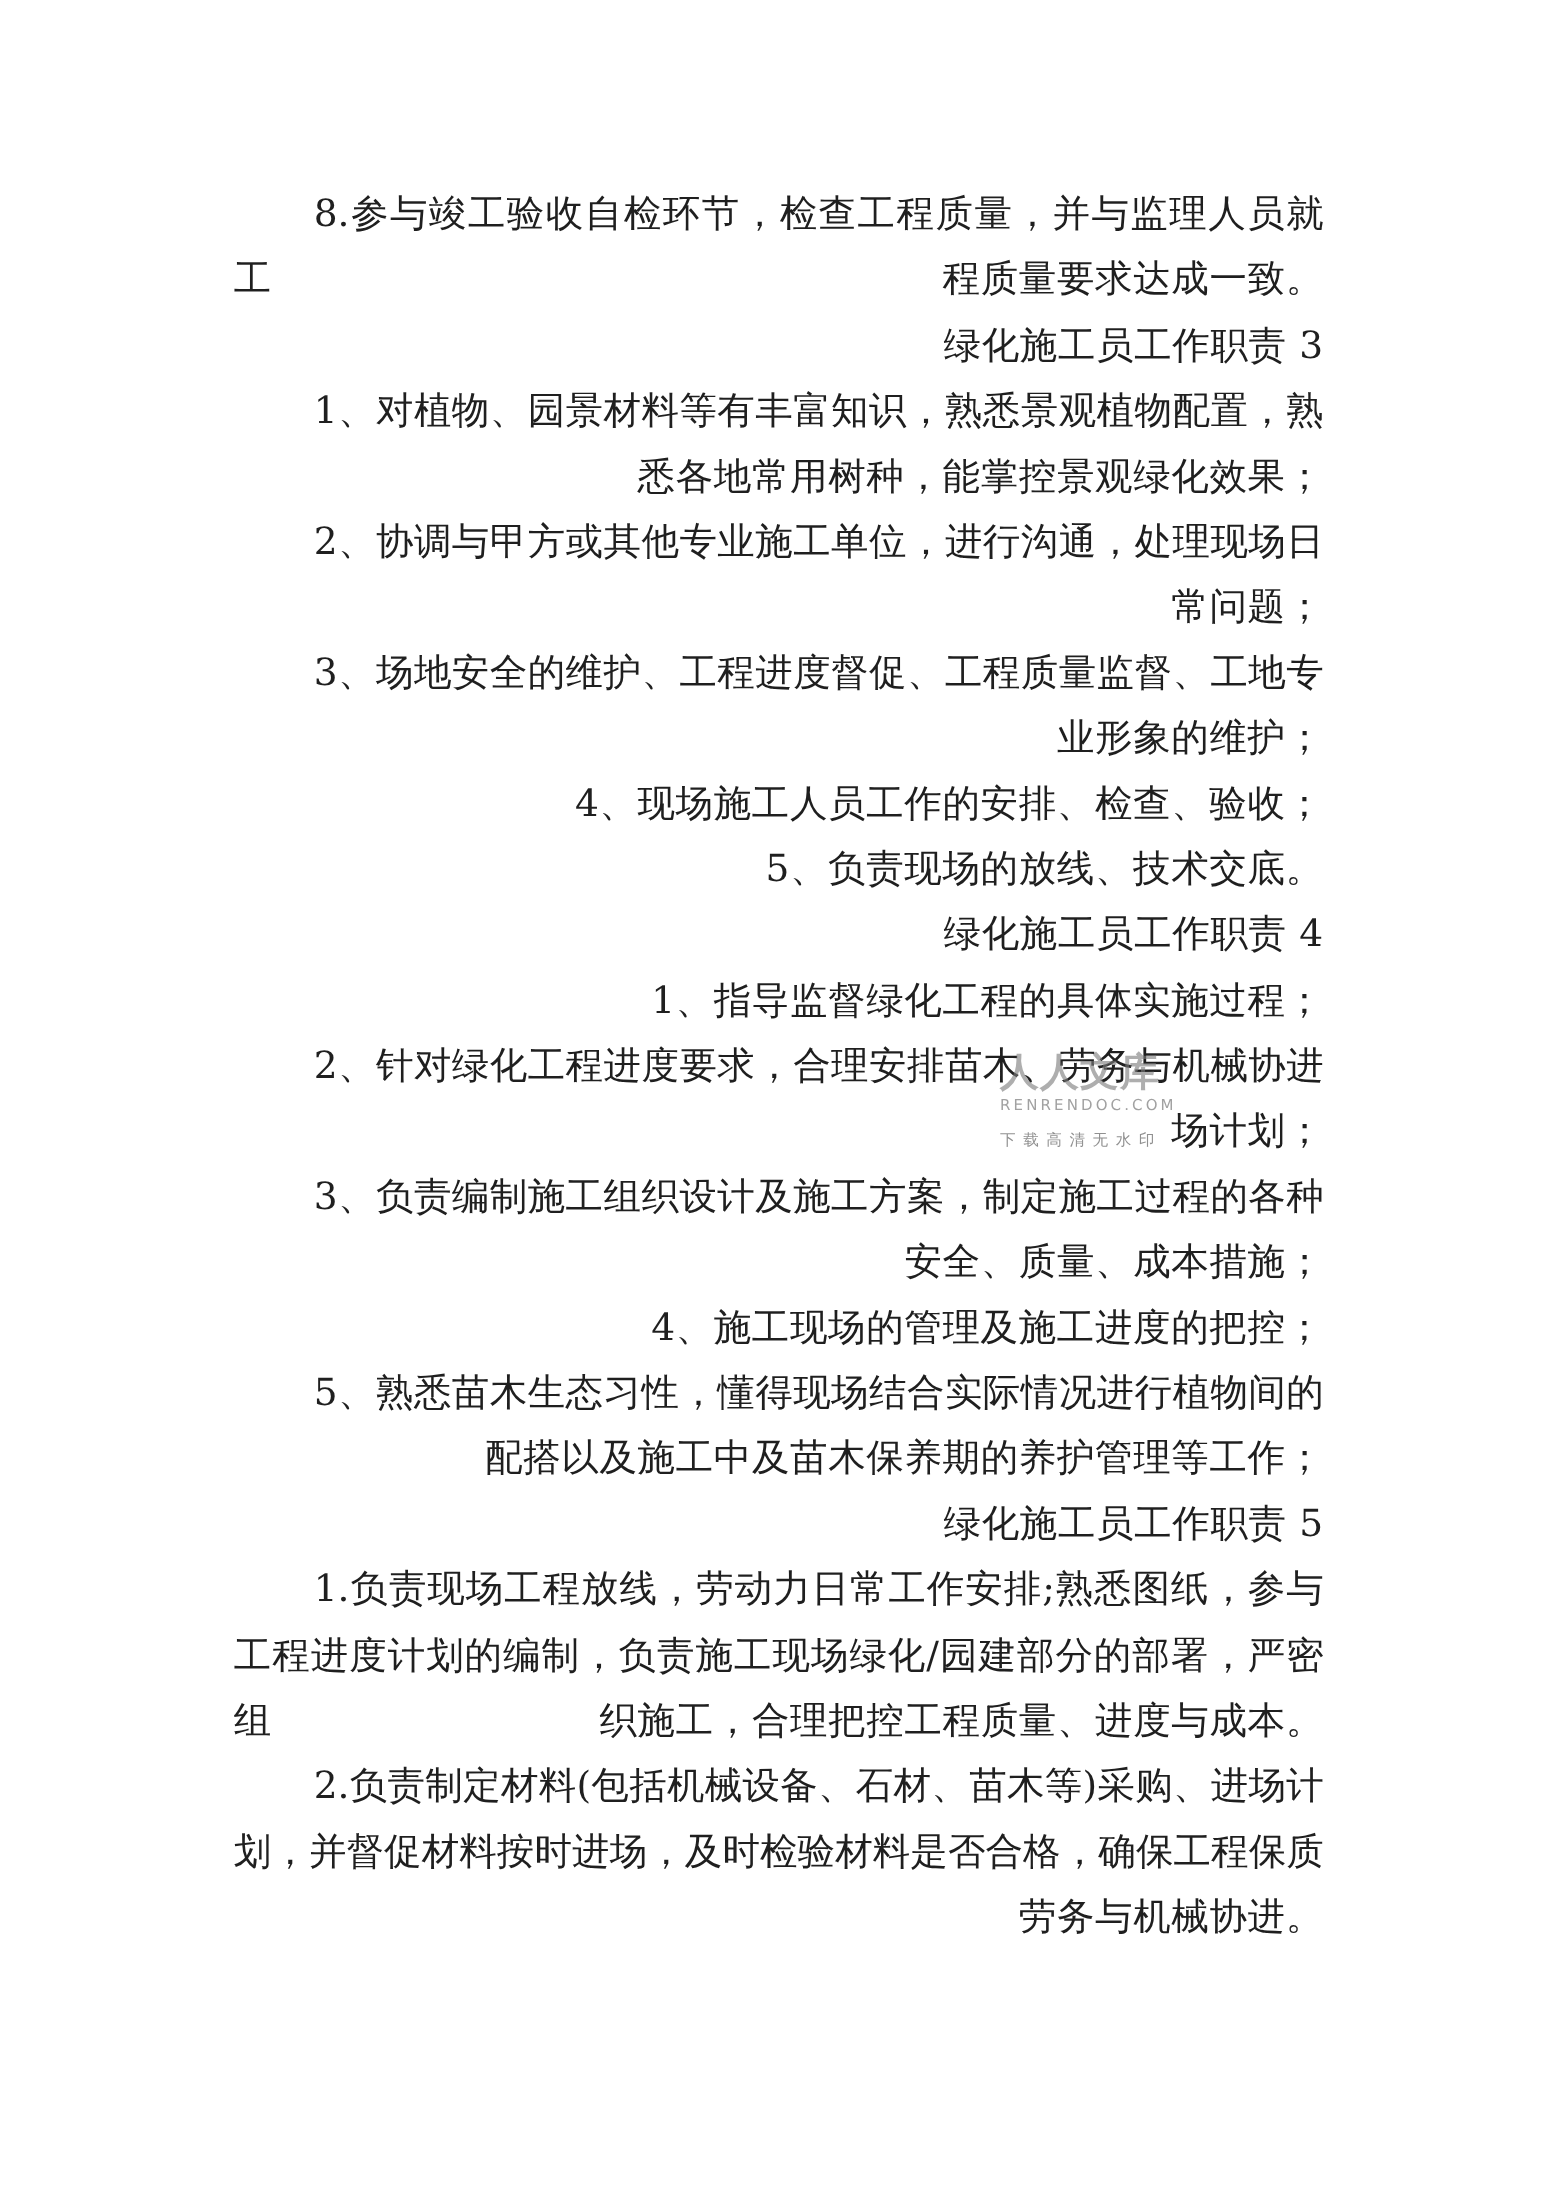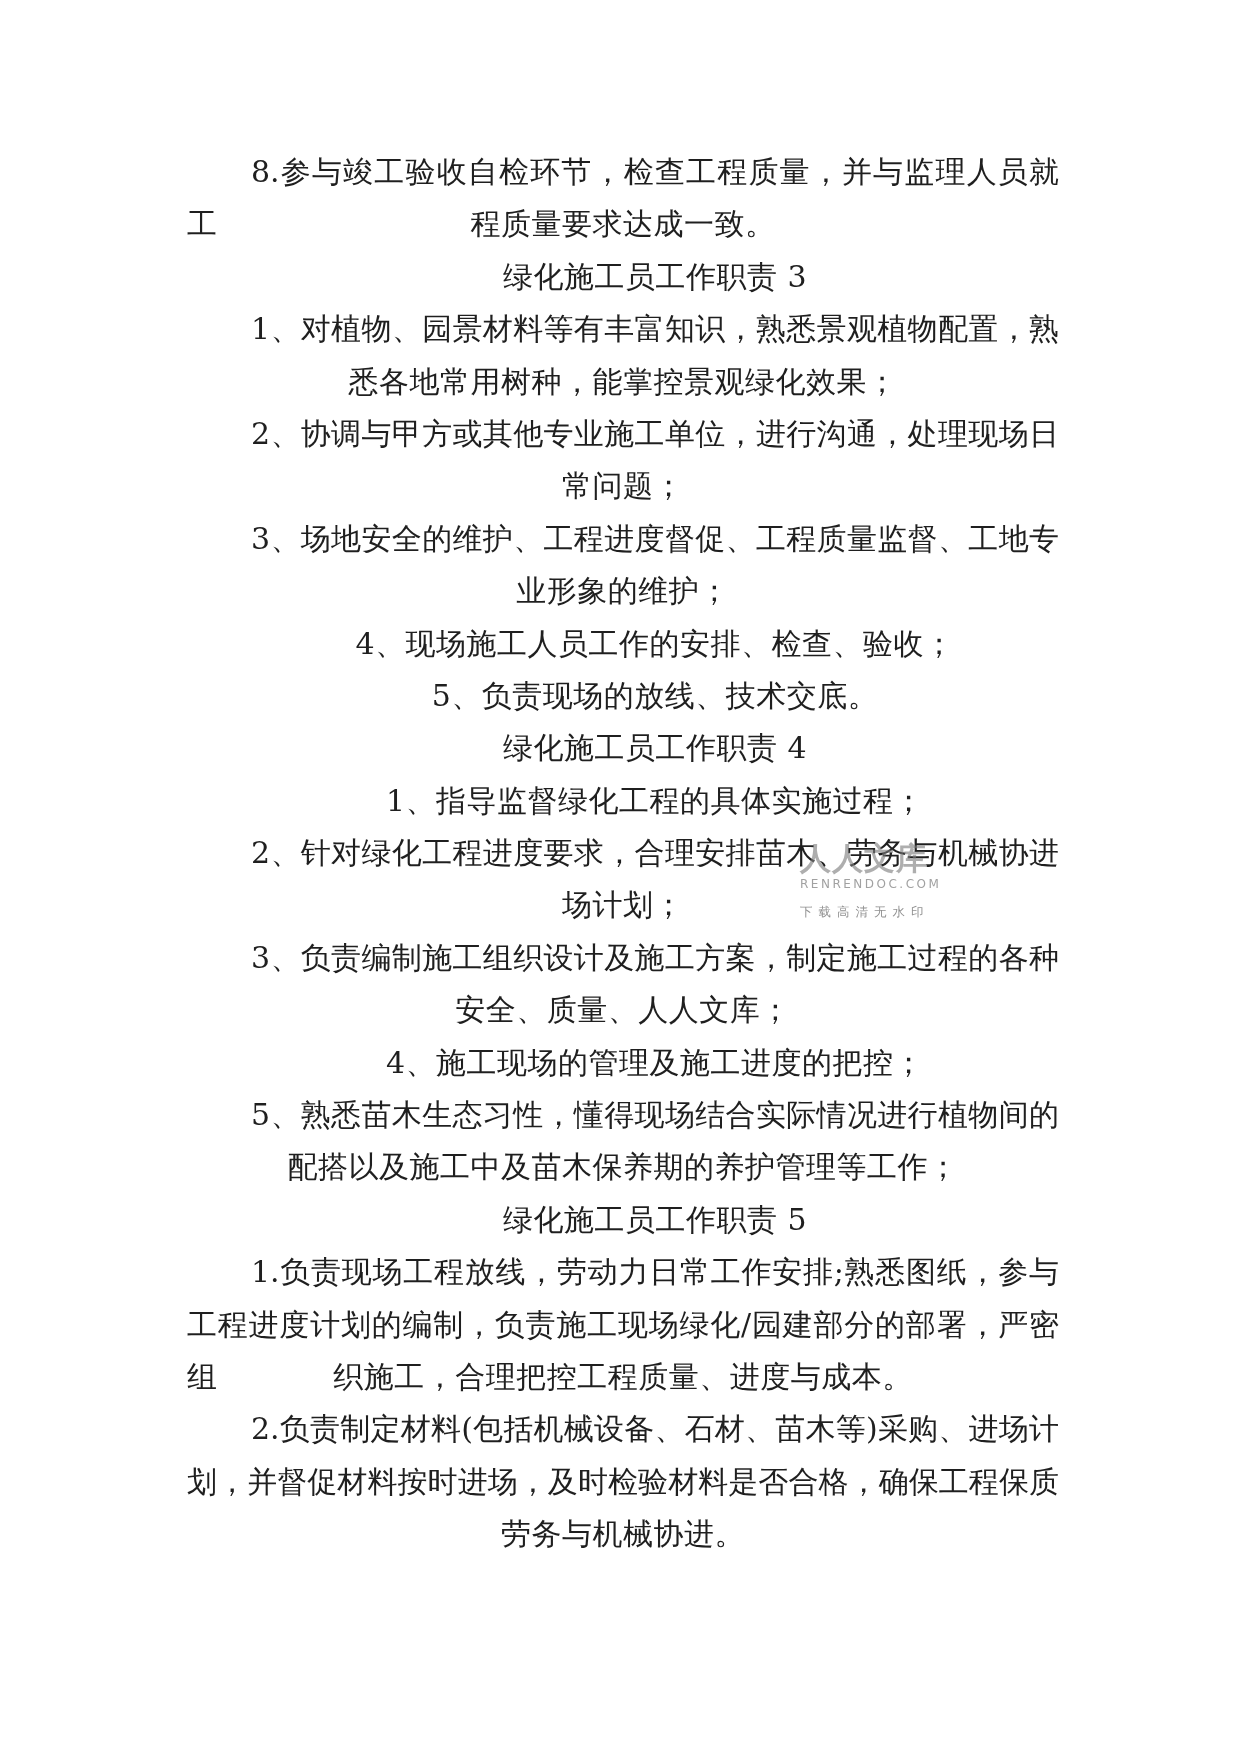--- a/index.html
+++ b/index.html
@@ -22,21 +22,21 @@
     left: 187px;
     top: 146px;
     width: 872px;
     color: #1f1f1f;
   }
   .line {
     font-size: 30px;
     line-height: 52.4px;
     height: 52.4px;
     white-space: nowrap;
-    text-align: center;
+    text-align: right;
     letter-spacing: 0.5px;
     font-weight: 400;
   }
   
   .line.fill {
     white-space: normal;
     text-align: justify;
     text-align-last: justify;
     letter-spacing: 0;
   }
@@ -93,21 +93,21 @@
       <div class="line">常问题；</div>
       <div class="line indent fill">3、场地安全的维护、工程进度督促、工程质量监督、工地专</div>
       <div class="line">业形象的维护；</div>
       <div class="line indent">4、现场施工人员工作的安排、检查、验收；</div>
       <div class="line indent">5、负责现场的放线、技术交底。</div>
       <div class="line indent">绿化施工员工作职责 4</div>
       <div class="line indent">1、指导监督绿化工程的具体实施过程；</div>
       <div class="line indent fill">2、针对绿化工程进度要求，合理安排苗木、劳务与机械协进</div>
       <div class="line">场计划；</div>
       <div class="line indent fill">3、负责编制施工组织设计及施工方案，制定施工过程的各种</div>
-      <div class="line">安全、质量、人人文库；</div>
+      <div class="line">安全、质量、成本措施；</div>
       <div class="line indent">4、施工现场的管理及施工进度的把控；</div>
       <div class="line indent fill">5、熟悉苗木生态习性，懂得现场结合实际情况进行植物间的</div>
       <div class="line">配搭以及施工中及苗木保养期的养护管理等工作；</div>
       <div class="line indent">绿化施工员工作职责 5</div>
       <div class="line indent fill">1.负责现场工程放线，劳动力日常工作安排;熟悉图纸，参与</div>
       <div class="line fill">工程进度计划的编制，负责施工现场绿化/园建部分的部署，严密组</div>
       <div class="line">织施工，合理把控工程质量、进度与成本。</div>
       <div class="line indent fill">2.负责制定材料(包括机械设备、石材、苗木等)采购、进场计</div>
       <div class="line fill">划，并督促材料按时进场，及时检验材料是否合格，确保工程保质</div>
       <div class="line">劳务与机械协进。</div>

